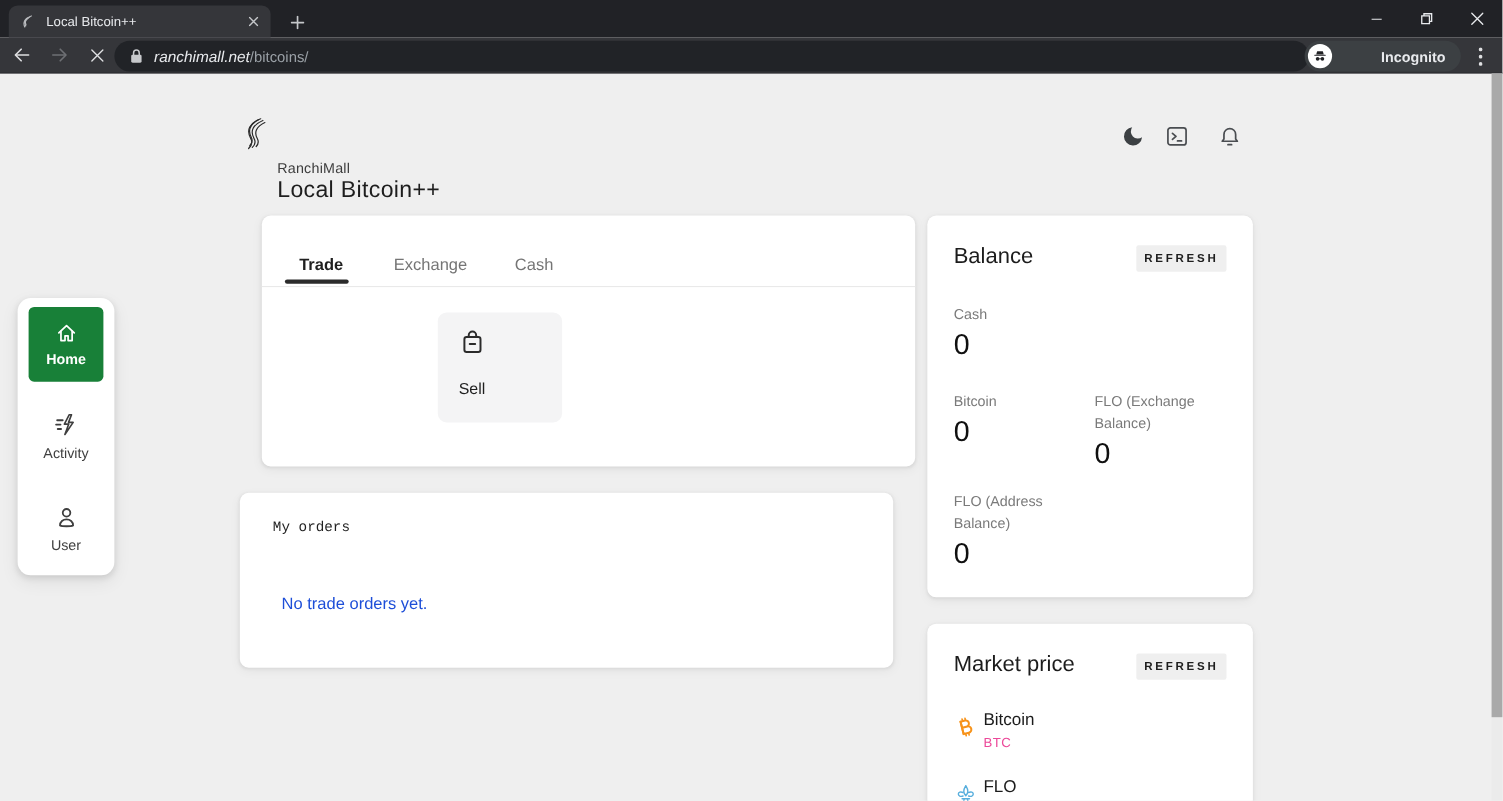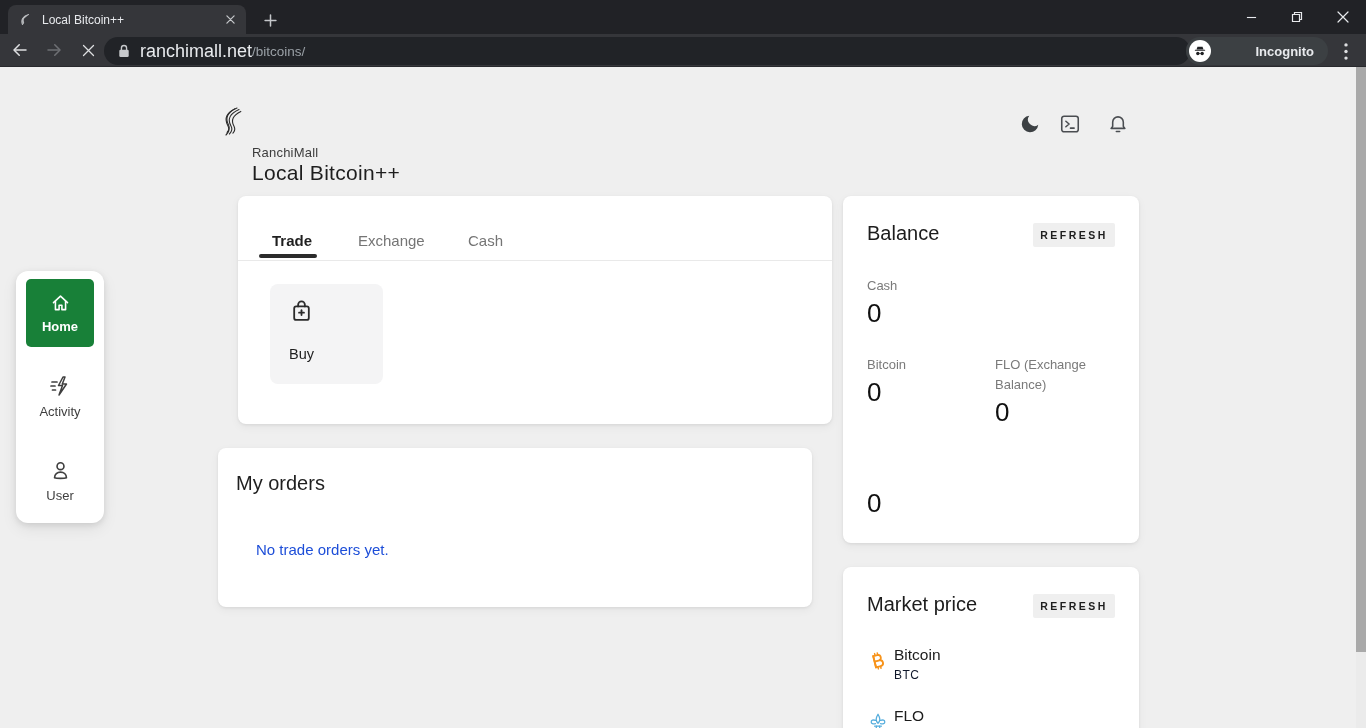--- a/index.html
+++ b/index.html
@@ -17,21 +17,21 @@
     align-items:center; justify-content:center; border-radius:50%; }
   #wincontrols { position:absolute; right:0; top:0; height:34px; display:flex; }
   .winbtn { width:46px; height:34px; display:flex; align-items:center; justify-content:center; }
 
   #toolbar { position:absolute; top:34px; left:0; width:1366px; height:33px; background:#35363a;
     border-bottom:1px solid #28292d; display:flex; align-items:center; }
   .navbtn { width:28px; height:28px; display:flex; align-items:center; justify-content:center;
     border-radius:50%; margin-left:6px; }
   #omnibox { position:absolute; left:104px; top:3px; width:1086px; height:28px; background:#212327;
     border-radius:14px; display:flex; align-items:center; padding:0 14px; }
-  #omnibox .domain { color:#e8eaed; font-size:18px; margin-left:10px; }
+  #omnibox .domain { color:#e8eaed; font-size:14px; margin-left:10px;font-style:italic; }
   #omnibox .path { color:#9aa0a6; font-size:13.5px; }
   #starbtn { position:absolute; right:152px; top:5px; width:24px; height:24px; display:flex; align-items:center; justify-content:center; }
   #incog { position:absolute; right:38px; top:3px; height:28px; background:#3c4043; border-radius:14px;
     display:flex; align-items:center; padding:3px 14px 3px 3px;gap:37px; }
   #incog .badge { width:22px; height:22px; background:#fff; border-radius:50%; display:flex;
     align-items:center; justify-content:center; }
   #incog .lbl { color:#e8eaed; font-size:13px; margin-left:8px; font-weight:bold; }
   #menudots { position:absolute; right:8px; top:5px; width:24px; height:24px; display:flex;
     align-items:center; justify-content:center; }
 
@@ -64,37 +64,37 @@
   .tab-lbl { position:absolute; top:36px; font-size:15px; color:#757575; }
   .tab-lbl.active { color:#1f1f1f; font-weight:bold; }
   #tab-underline { position:absolute; left:21px; top:58px; width:58px; height:4px; background:#2b2b2b; border-radius:4px; }
   #trade-tabs-divider { position:absolute; left:0; top:64px; width:594px; height:1px; background:#e9e9e9; }
   .action-tile { position:absolute; top:88px; width:113px; height:100px; background:#f4f4f5; border-radius:8px; }
   .action-tile .lbl { position:absolute; left:19px; top:62px; font-size:14.5px; color:#1f1f1f; }
   .action-tile .ticon { position:absolute; left:18px; top:14px; }
 
   
   #orders-card { left:218px; top:381px; width:594px; height:159px; }
-  #orders-title { position:absolute; left:18px; top:24px; font-size:20px; color:#1f1f1f; }
+  #orders-title { position:absolute; left:30px; top:24px; font-size:13px; color:#1f1f1f;font-family:Liberation Mono, monospace; }
   #orders-empty { position:absolute; left:38px; top:93px; font-size:15px; color:#1d4ed8; }
 
   
   #balance-card { left:843px; top:129px; width:296px; height:347px; }
   .card-title { position:absolute; left:24px; top:26px; font-size:20px; color:#1c1c1c; }
   .refresh-btn { position:absolute; left:190px; top:27px; width:82px; height:24px; background:#efefef;
     border:none; border-radius:2px; font-family:inherit; font-size:10.5px; font-weight:bold;
     letter-spacing:2.5px; color:#1e1e1e; display:flex; align-items:center; justify-content:center; }
   .bal-label { position:absolute; font-size:13px; color:#7a7a7a; line-height:20px; max-width:132px; }
   .bal-value { position:absolute; font-size:26px; color:#101010; }
 
   
   #market-card { left:843px; top:500px; width:296px; height:230px; }
   .asset-row { position:absolute; left:24px; }
   .asset-name { position:absolute; left:27px; top:-3px; font-size:15.5px; color:#1c1c1c; }
-  .asset-sym { position:absolute; left:27px; top:19px; font-size:12px; color:#0f172a; letter-spacing:.5px; }
+  .asset-sym { position:absolute; left:27px; top:19px; font-size:12px; color:#ec4899; letter-spacing:.5px; }
 
   svg { display:block; }
 </style>
 </head>
 <body>
 
 <div id="screen">
 
   <div id="tabstrip">
     <div id="tab">
@@ -265,30 +265,29 @@
       </div>
     </div>
 
     <div class="card" id="trade-card">
       <span class="tab-lbl active" style="left:34px">Trade</span>
       <span class="tab-lbl" style="left:120px">Exchange</span>
       <span class="tab-lbl" style="left:230px">Cash</span>
       <div id="tab-underline"></div>
       <div id="trade-tabs-divider"></div>
 
-      <div class="action-tile" style="left:32px">
+      <div class="action-tile" style="left:160px">
         <span class="ticon">
           <svg width="27" height="27" viewBox="0 0 24 24" fill="none" stroke="#2b2b2b" stroke-width="1.6" stroke-linecap="round" stroke-linejoin="round">
               <rect x="5.5" y="7.5" width="13" height="12" rx="1.8"></rect>
               <path d="M9 7.5V6a3 3 0 0 1 6 0v1.5"></path>
-              <path d="M12 10.8v4.4"></path>
               <path d="M9.8 13h4.4"></path>
             </svg>
         </span>
-        <span class="lbl">Buy</span>
+        <span class="lbl">Sell</span>
       </div>
     </div>
 
     <div class="card" id="orders-card">
       <div id="orders-title">My orders</div>
       <div id="orders-empty">No trade orders yet.</div>
     </div>
 
     <div class="card" id="balance-card">
       <div class="card-title">Balance</div>
@@ -296,20 +295,21 @@
 
       <span class="bal-label" style="left:24px; top:80px">Cash</span>
       <span class="bal-value" style="left:24px; top:102px">0</span>
 
       <span class="bal-label" style="left:24px; top:159px">Bitcoin</span>
       <span class="bal-value" style="left:24px; top:181px">0</span>
 
       <span class="bal-label" style="left:152px; top:159px">FLO (Exchange Balance)</span>
       <span class="bal-value" style="left:152px; top:201px">0</span>
 
+      <span class="bal-label" style="left:24px; top:250px">FLO (Address Balance)</span>
       <span class="bal-value" style="left:24px; top:292px">0</span>
     </div>
 
     <div class="card" id="market-card">
       <div class="card-title">Market price</div>
       <button class="refresh-btn">REFRESH</button>
 
       <div class="asset-row" style="top:82px">
         <span>
           <svg width="22" height="26" viewBox="0 0 24 26" fill="none" stroke="#f7931a" stroke-width="2" stroke-linecap="round">

